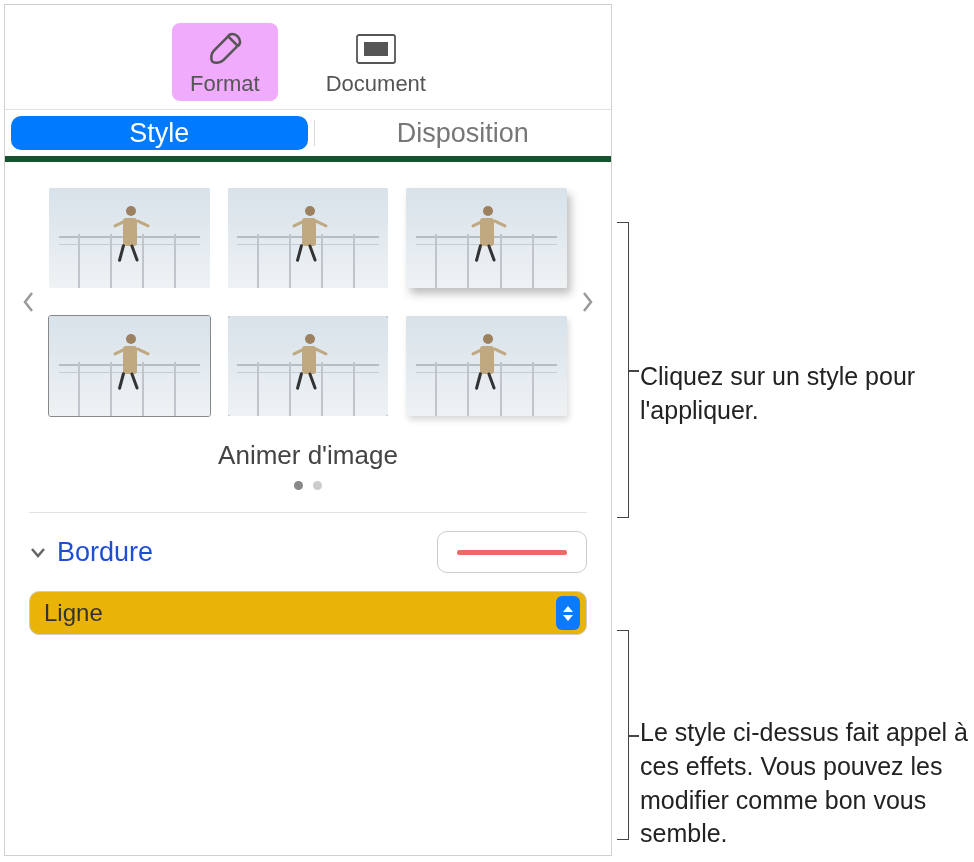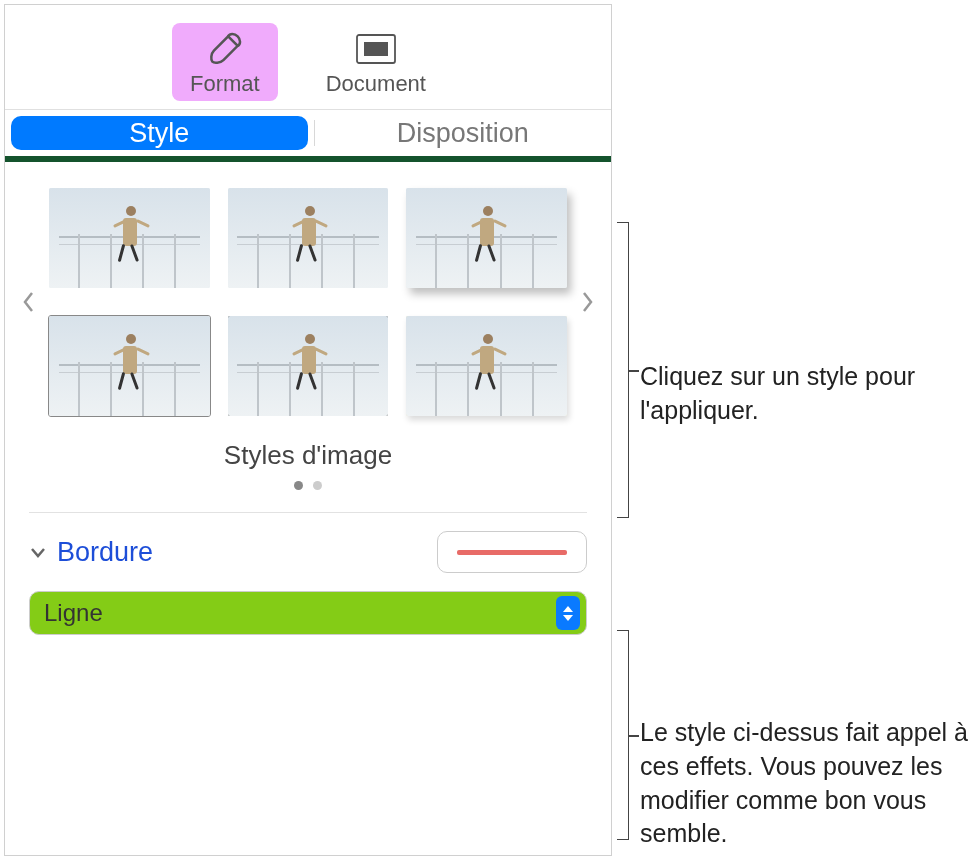--- a/index.html
+++ b/index.html
@@ -136,21 +136,21 @@
     .border-label { font-size:27px; color:#1d4ed8; }
     .border-preview {
       width: 150px; height: 42px; border:1px solid #ccc; border-radius:10px;
       display:flex; align-items:center; justify-content:center; background:#fff;
     }
     .border-preview-line { width: 110px; height:5px; background:#e86b67; border-radius:2px; }
     .ligne-select {
       width: 100%; height: 44px; border:1px solid #ccc; border-radius:10px;
       display:flex; align-items:center; justify-content:space-between;
       padding: 0 6px 0 14px; font-size:24px; color:#333; margin-bottom:16px;
-      background:#84cc16; cursor:pointer;
+      background:#eab308; cursor:pointer;
     }
     .stepper-btn {
       width: 24px; height:34px; background:#0a7aff; border-radius:6px;
       display:flex; flex-direction:column; align-items:center; justify-content:center;
     }
     .stepper-btn .tri-up { width:0;height:0;border-left:5px solid transparent;border-right:5px solid transparent;border-bottom:6px solid #fff; margin-bottom:3px;}
     .stepper-btn .tri-down { width:0;height:0;border-left:5px solid transparent;border-right:5px solid transparent;border-top:6px solid #fff;}
     .controls-row { display:flex; align-items:center; gap:18px; }
     .line-style {
       width: 130px; height: 40px; border:1px solid #ccc; border-radius:10px;
@@ -333,21 +333,21 @@
             <div class="fig-leg2"></div>
         </div>
       </div>
       <div class="chev-btn">
         <svg width="14" height="24" viewBox="0 0 14 24" fill="none" stroke="#999" stroke-width="2.5">
             <path d="M4 3 L11 12 L4 21"></path>
           </svg>
       </div>
     </div>
 
-    <div class="styles-title">Styles d'image</div>
+    <div class="styles-title">Animer d'image</div>
     <div class="dots">
       <div class="dot active"></div>
       <div class="dot"></div>
     </div>
   </div>
 
   <div class="divider"></div>
 
   <div class="border-section">
     <div class="border-header">

